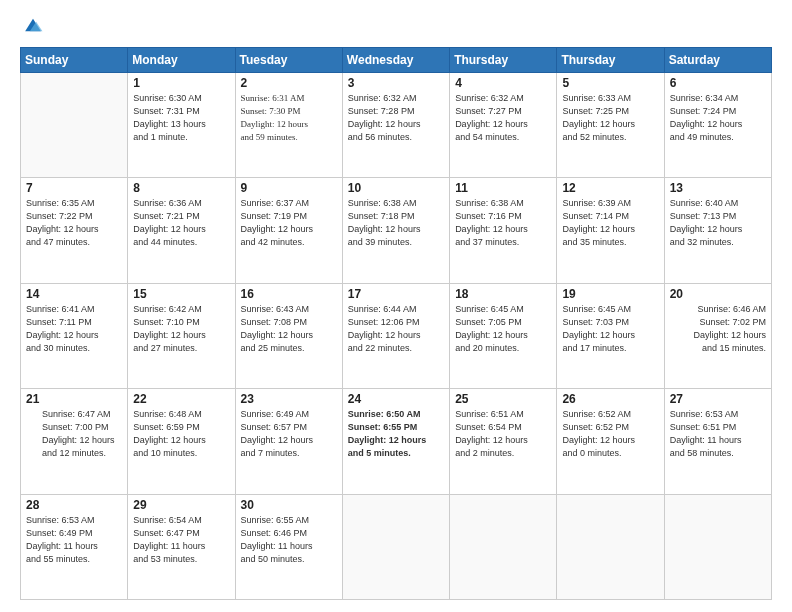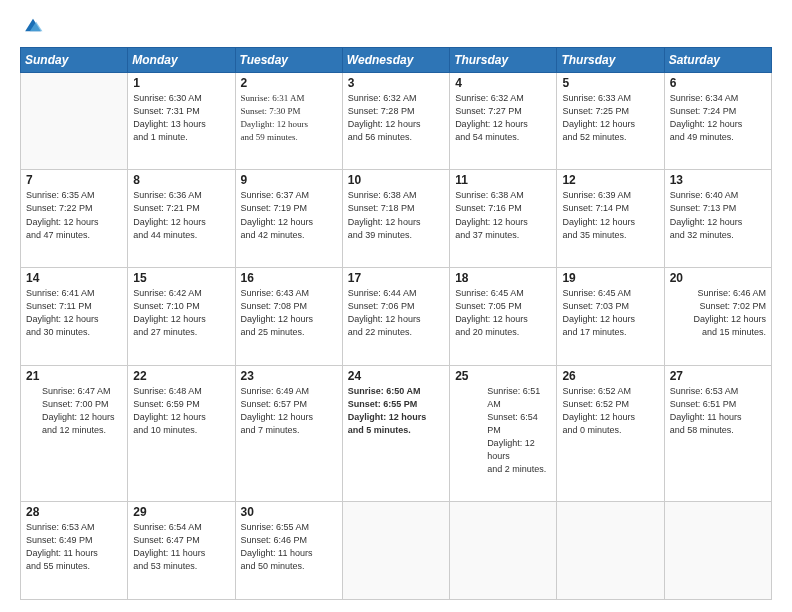--- a/index.html
+++ b/index.html
@@ -53,21 +53,20 @@
       table-layout: fixed;
     }
     .calendar th {
       background-color: #2e75b6;
       color: #fff;
       font-size: 12px;
       font-weight: bold;
       padding: 5px 4px;
       border: 1px solid #2060a0;
       text-align: left;
-      font-style: italic;
     }
     .calendar td {
       border: 1px solid #ccc;
       vertical-align: top;
       padding: 3px 5px;
       font-size: 9.5px;
       color: #333;
       height: 82px;
       width: calc(100% / 7);
     }
@@ -239,21 +238,21 @@
           <td>
             <span class="day-num">16</span>
             <div class="day-info" style="white-space: pre-line;">Sunrise: 6:43 AM
 Sunset: 7:08 PM
 Daylight: 12 hours
 and 25 minutes.</div>
           </td>
           <td>
             <span class="day-num">17</span>
             <div class="day-info" style="white-space: pre-line;">Sunrise: 6:44 AM
-Sunset: 7:06 PM
+Sunset: 12:06 PM
 Daylight: 12 hours
 and 22 minutes.</div>
           </td>
           <td>
             <span class="day-num">18</span>
             <div class="day-info" style="white-space: pre-line;">Sunrise: 6:45 AM
 Sunset: 7:05 PM
 Daylight: 12 hours
 and 20 minutes.</div>
           </td>
@@ -296,21 +295,21 @@
           </td>
           <td>
             <span class="day-num">24</span>
             <div class="day-info" style="white-space: pre-line; font-weight: bold;">Sunrise: 6:50 AM
 Sunset: 6:55 PM
 Daylight: 12 hours
 and 5 minutes.</div>
           </td>
           <td>
             <span class="day-num">25</span>
-            <div class="day-info" style="white-space: pre-line; margin-left: 32px;">Sunrise: 6:51 AM
+            <div class="day-info" style="white-space: pre-line;">Sunrise: 6:51 AM
 Sunset: 6:54 PM
 Daylight: 12 hours
 and 2 minutes.</div>
           </td>
           <td>
             <span class="day-num">26</span>
             <div class="day-info" style="white-space: pre-line;">Sunrise: 6:52 AM
 Sunset: 6:52 PM
 Daylight: 12 hours
 and 0 minutes.</div>

